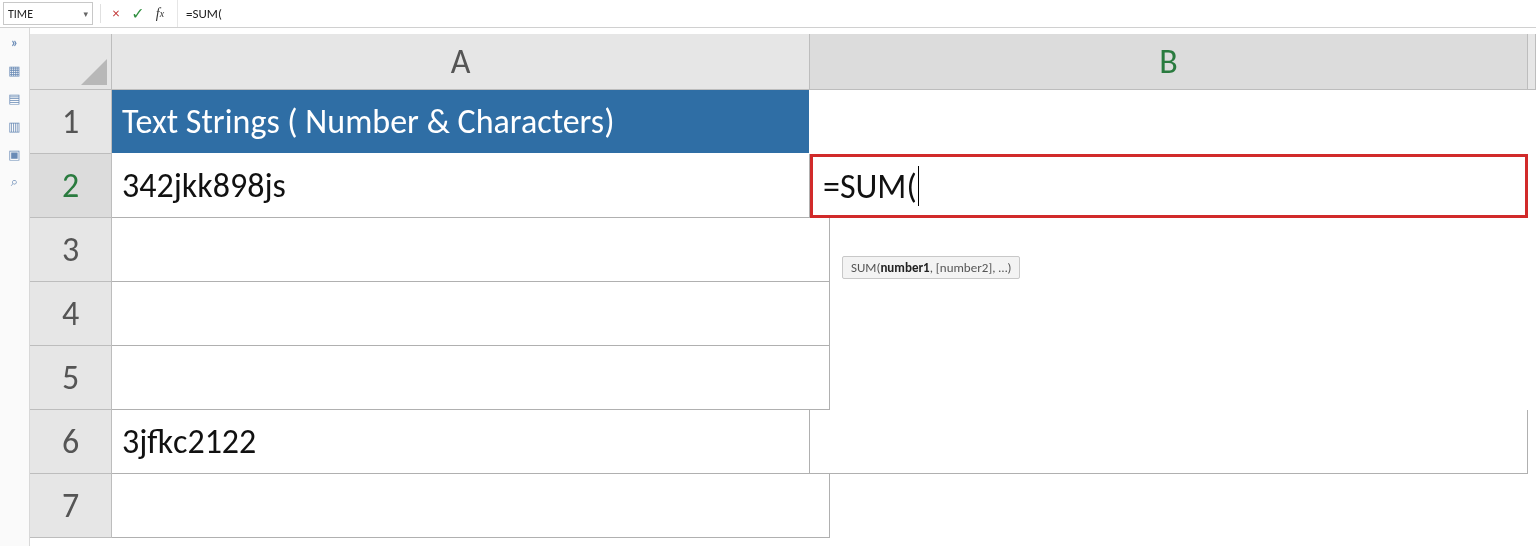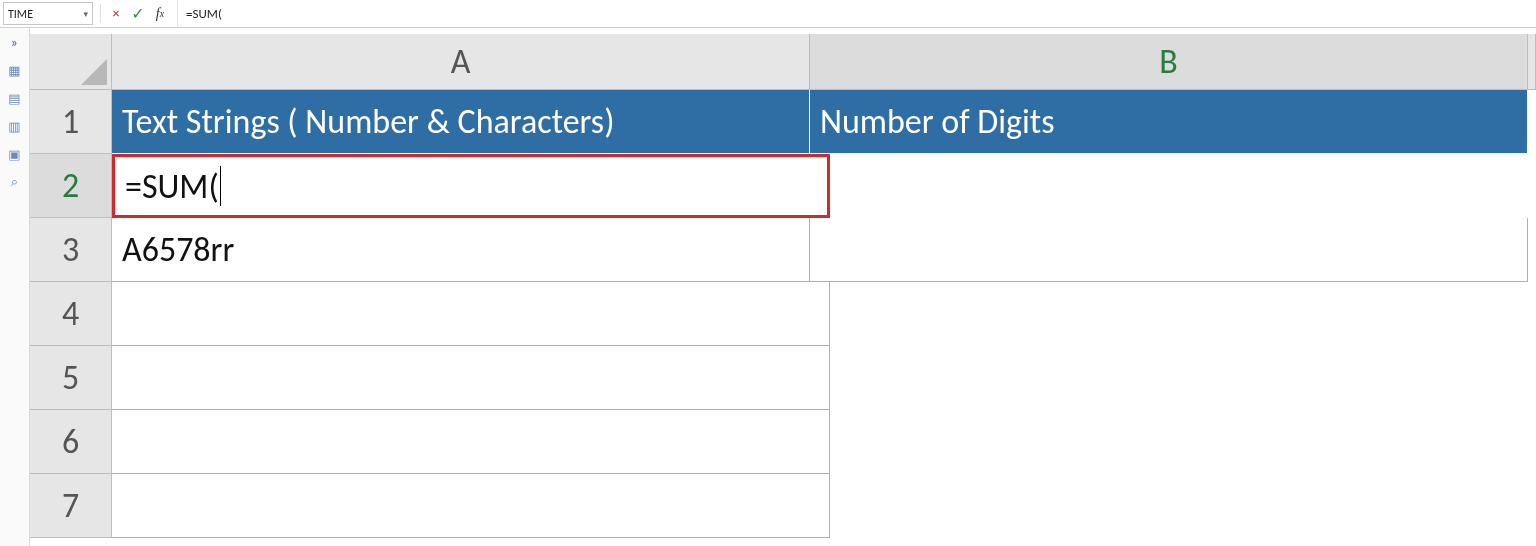--- a/index.html
+++ b/index.html
@@ -252,55 +252,55 @@
   <div class="col-headers">
     <div class="corner"></div>
     <div class="chdr">A</div>
     <div class="chdr col-b">B</div>
     <div class="chdr last"></div>
   </div>
 
   <div class="row">
     <div class="rhdr">1</div>
     <div class="cell hdr-cell">Text Strings ( Number &amp; Characters)</div>
-    <div class="cell col-b hdr-cell">Number of Digits</div>
   </div>
 
   <div class="row">
     <div class="rhdr active">2</div>
+    <div class="cell">342jkk898js</div>
     <div class="editing-wrap">
       <div class="cell col-b editing">
         <span>=SUM(</span>
           <span class="caret-line"></span>
       </div>
     </div>
   </div>
 
   <div class="fn-tooltip">
     <span>SUM(</span><b>number1</b><span>, [number2], …)</span>
   </div>
 
   <div class="row">
     <div class="rhdr">3</div>
-    <div class="cell">A6578rr</div>
     <div class="cell col-b"></div>
   </div>
 
   <div class="row">
     <div class="rhdr">4</div>
     <div class="cell col-b"></div>
   </div>
 
   <div class="row">
     <div class="rhdr">5</div>
     <div class="cell col-b"></div>
   </div>
 
   <div class="row">
     <div class="rhdr">6</div>
+    <div class="cell">3jfkc2122</div>
     <div class="cell col-b"></div>
   </div>
 
   <div class="row">
     <div class="rhdr">7</div>
     <div class="cell col-b"></div>
   </div>
 
 </div>
 

